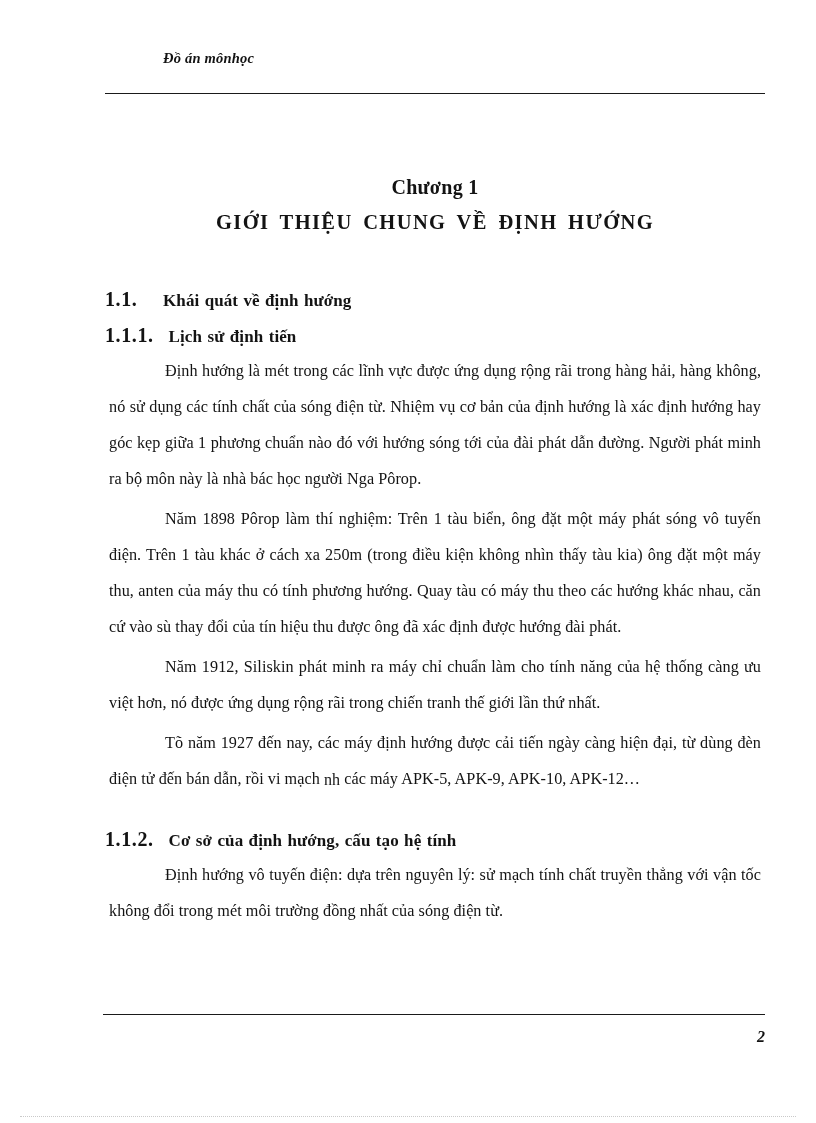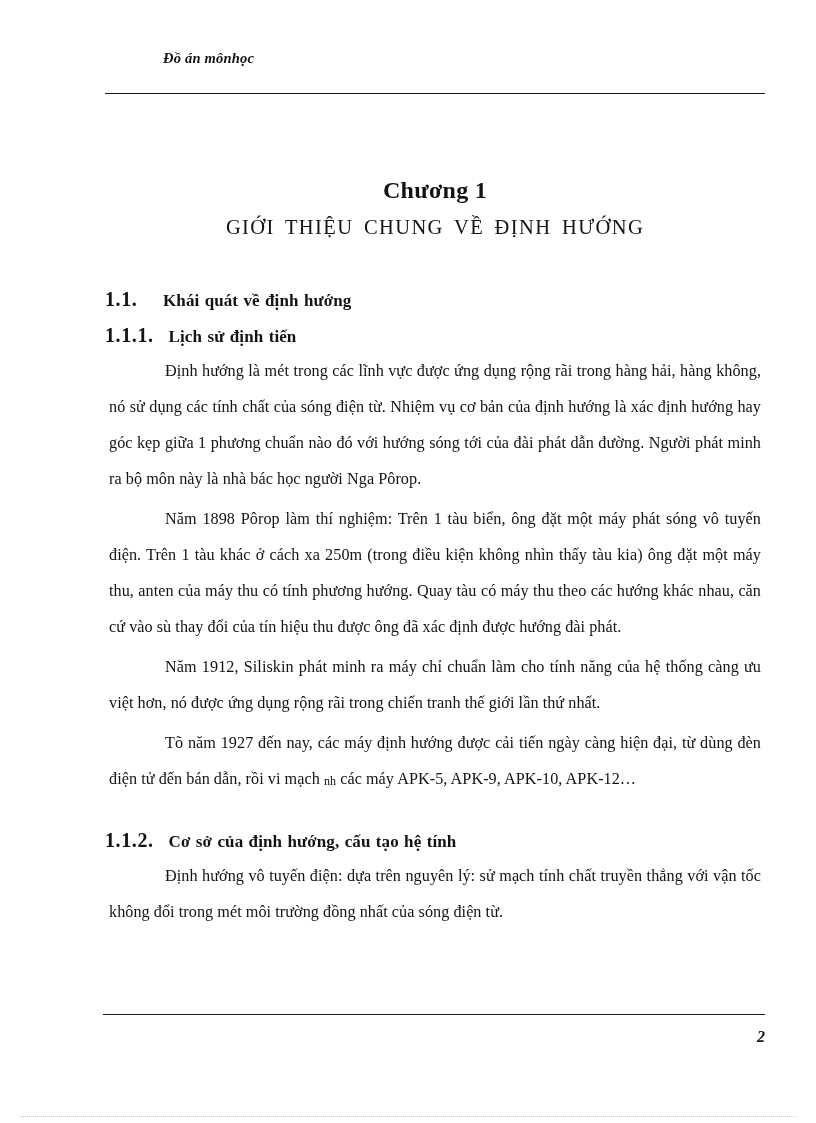--- a/index.html
+++ b/index.html
@@ -53,28 +53,28 @@
 
   
   .chapter-block {
     position: absolute;
     left: 105px;
     top: 175px;
     width: 660px;
     text-align: center;
   }
   .chapter-number {
-    font-size: 24px;
+    font-size: 20px;
     font-weight: bold;
     letter-spacing: 0.3px;
     line-height: 1.25;
   }
   .chapter-name {
     font-size: 20.5px;
-    font-weight: normal;
+    font-weight: bold;
     letter-spacing: 1.4px;
     line-height: 1.45;
     margin-top: 8px;
     word-spacing: 4px;
   }
 
   
   .content {
     position: absolute;
     left: 105px;
@@ -108,21 +108,21 @@
     margin: 4px;
     font-size: 16.2px;
     line-height: 36px;
     text-align: justify;
     text-justify: inter-word;
     text-indent: 56px;
     letter-spacing: 0.05px;
   }
   p.para.last-left { text-align: justify; }
   .small-inline {
-    font-size: 12px;
+    font-size: 16px;
     vertical-align: -1px;
   }
 
   
   .footer-rule {
     position: absolute;
     left: 103px;
     top: 1014px;
     width: 662px;
     height: 0;

